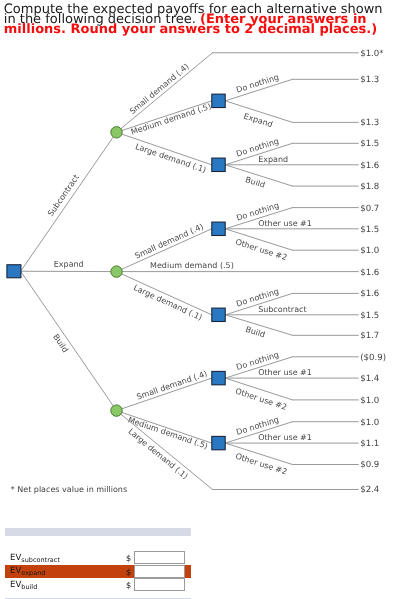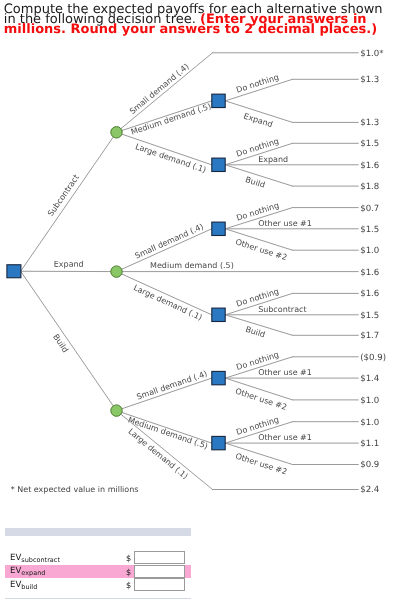--- a/index.html
+++ b/index.html
@@ -9,21 +9,21 @@
   #prompt{position:absolute;left:3.8px;top:5.1px;width:393px;font-family:"DejaVu Sans",sans-serif;
           font-size:13px;line-height:9.8px;color:#1a1a1a;}
   #prompt .em{color:#f50d0d;font-weight:bold;}
   #tree{position:absolute;left:0;top:0;width:407px;height:520px;}
   #ev-table{position:absolute;left:5.2px;top:528.4px;width:185.4px;
             font-family:"DejaVu Sans",sans-serif;}
   .hdrbar{height:7.7px;background:#d5dae6;}
   .ftrbar{height:5px;background:#d5dae6;margin-top:5.5px;}
   #ev-rows{padding-top:15px;}
   .evrow{position:relative;height:13.65px;}
-  .evrow.alt{background:#f9a8d4;}
+  .evrow.alt{background:#c2410c;}
   .evlabel{position:absolute;left:4.8px;top:1.6px;font-size:8.6px;color:#181818;
            line-height:10px;white-space:nowrap;}
   .evlabel sub{font-size:6.5px;vertical-align:-1.9px;}
   .dollar{position:absolute;left:120.7px;top:2.1px;font-size:8.2px;color:#181818;line-height:10px;}
   .evinput{position:absolute;left:128.8px;top:0.1px;box-sizing:border-box;
            width:50.8px;height:12.8px;border:1px solid #9a9a9a;background:#fff;
            font-family:"DejaVu Sans",sans-serif;font-size:8px;padding:0 2px;outline:none;}
   #footnote{position:absolute;left:10.7px;top:485px;font-family:"DejaVu Sans",sans-serif;font-size:8px;color:#444;}
 </style>
 </head>
@@ -129,21 +129,21 @@
     <rect x="211.8" y="94.14999999999999" width="13.4" height="13.4" fill="#2a78c2" stroke="#17263f" stroke-width="1.1"></rect>
     <rect x="211.8" y="158.10000000000002" width="13.4" height="13.4" fill="#2a78c2" stroke="#17263f" stroke-width="1.1"></rect>
     <circle cx="116.5" cy="271.6" r="5.7" fill="#8ac766" stroke="#4a7a2e" stroke-width="1"></circle>
     <rect x="211.8" y="222.10000000000002" width="13.4" height="13.4" fill="#2a78c2" stroke="#17263f" stroke-width="1.1"></rect>
     <rect x="211.8" y="308.1" width="13.4" height="13.4" fill="#2a78c2" stroke="#17263f" stroke-width="1.1"></rect>
     <circle cx="116.5" cy="410.6" r="5.7" fill="#8ac766" stroke="#4a7a2e" stroke-width="1"></circle>
     <rect x="211.8" y="371.40000000000003" width="13.4" height="13.4" fill="#2a78c2" stroke="#17263f" stroke-width="1.1"></rect>
     <rect x="211.8" y="436.40000000000003" width="13.4" height="13.4" fill="#2a78c2" stroke="#17263f" stroke-width="1.1"></rect>
   </svg>
 
-<div id="footnote">* Net expected value in millions</div>
+<div id="footnote">* Net places value in millions</div>
 
 <div id="ev-table">
   <div class="hdrbar"></div>
   <div id="ev-rows">
       <div class="evrow">
         <div class="evlabel">EV<sub>subcontract</sub></div>
         <div class="dollar">$</div>
         <input class="evinput" type="text" style="">
       </div>
       <div class="evrow alt">

